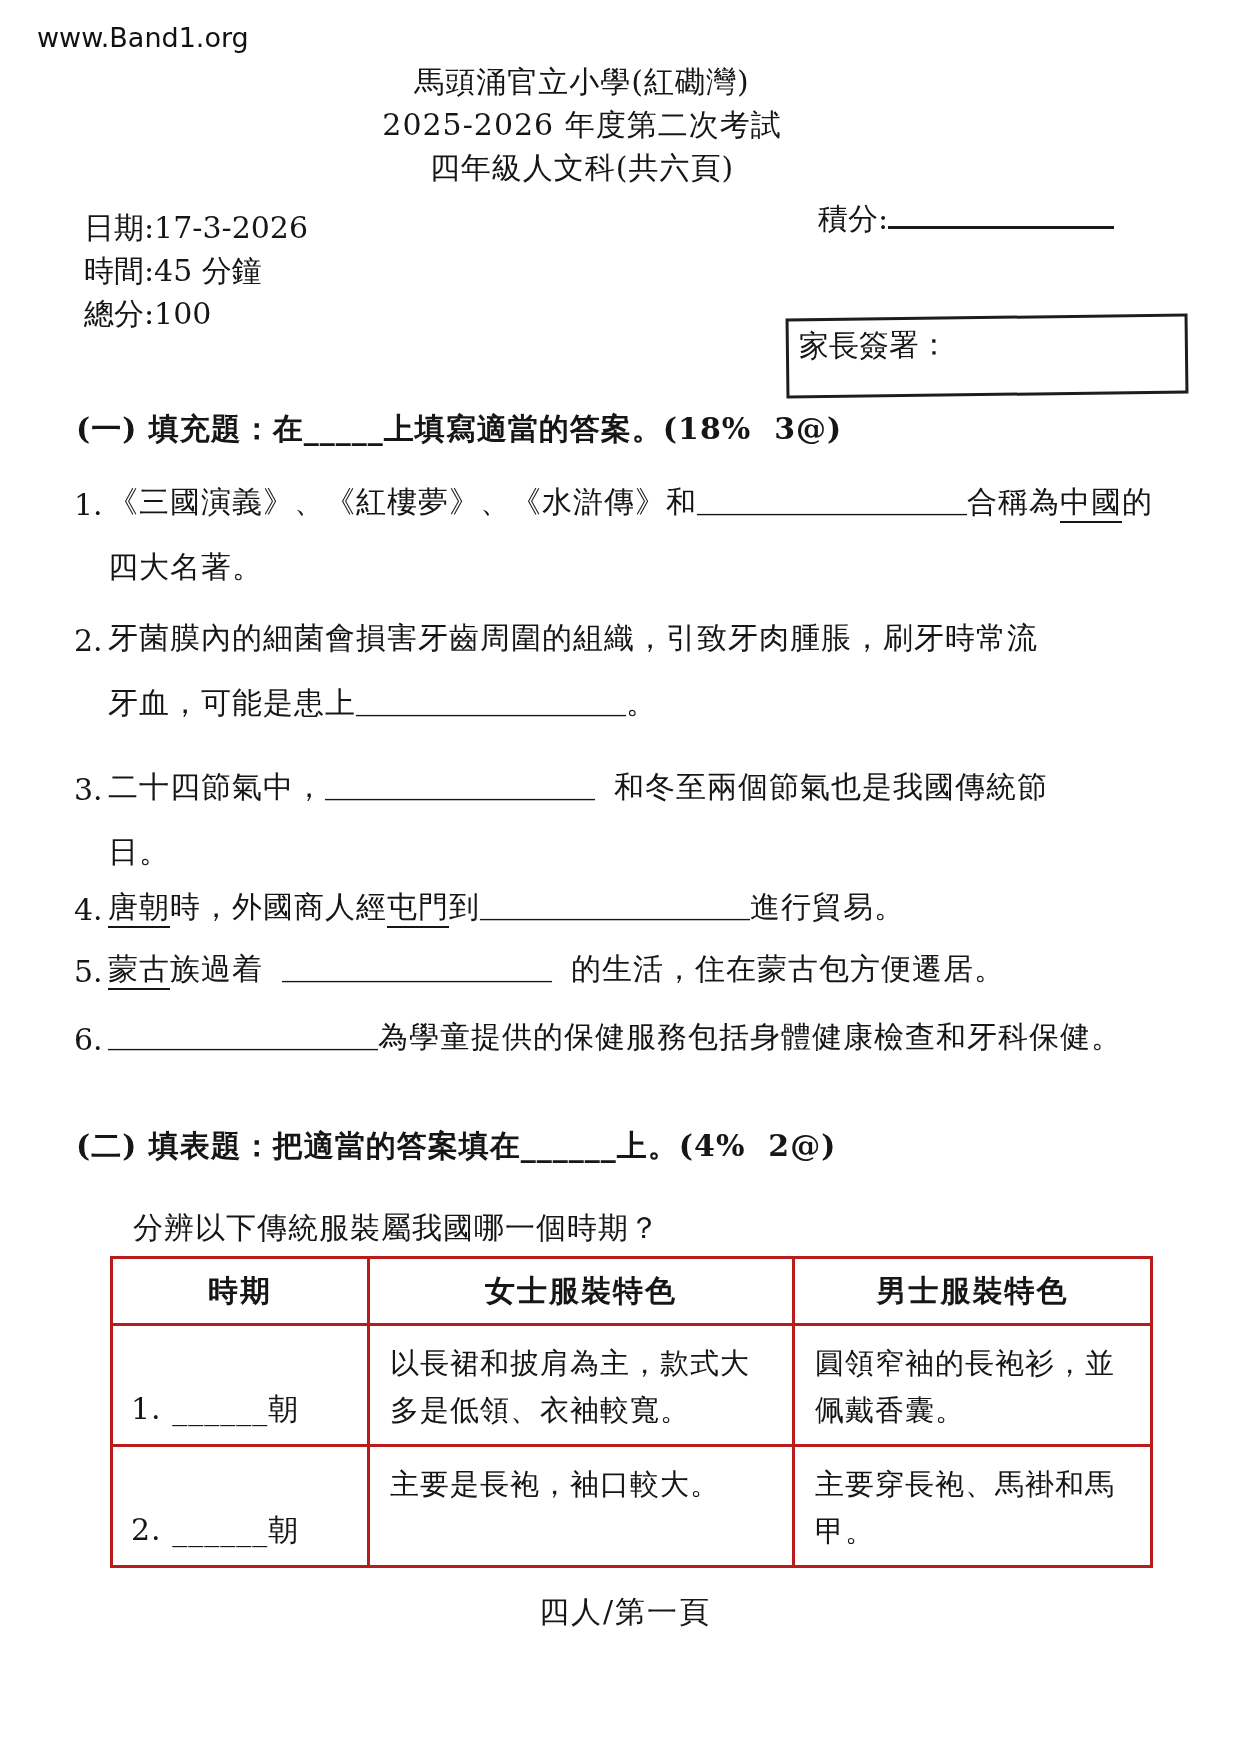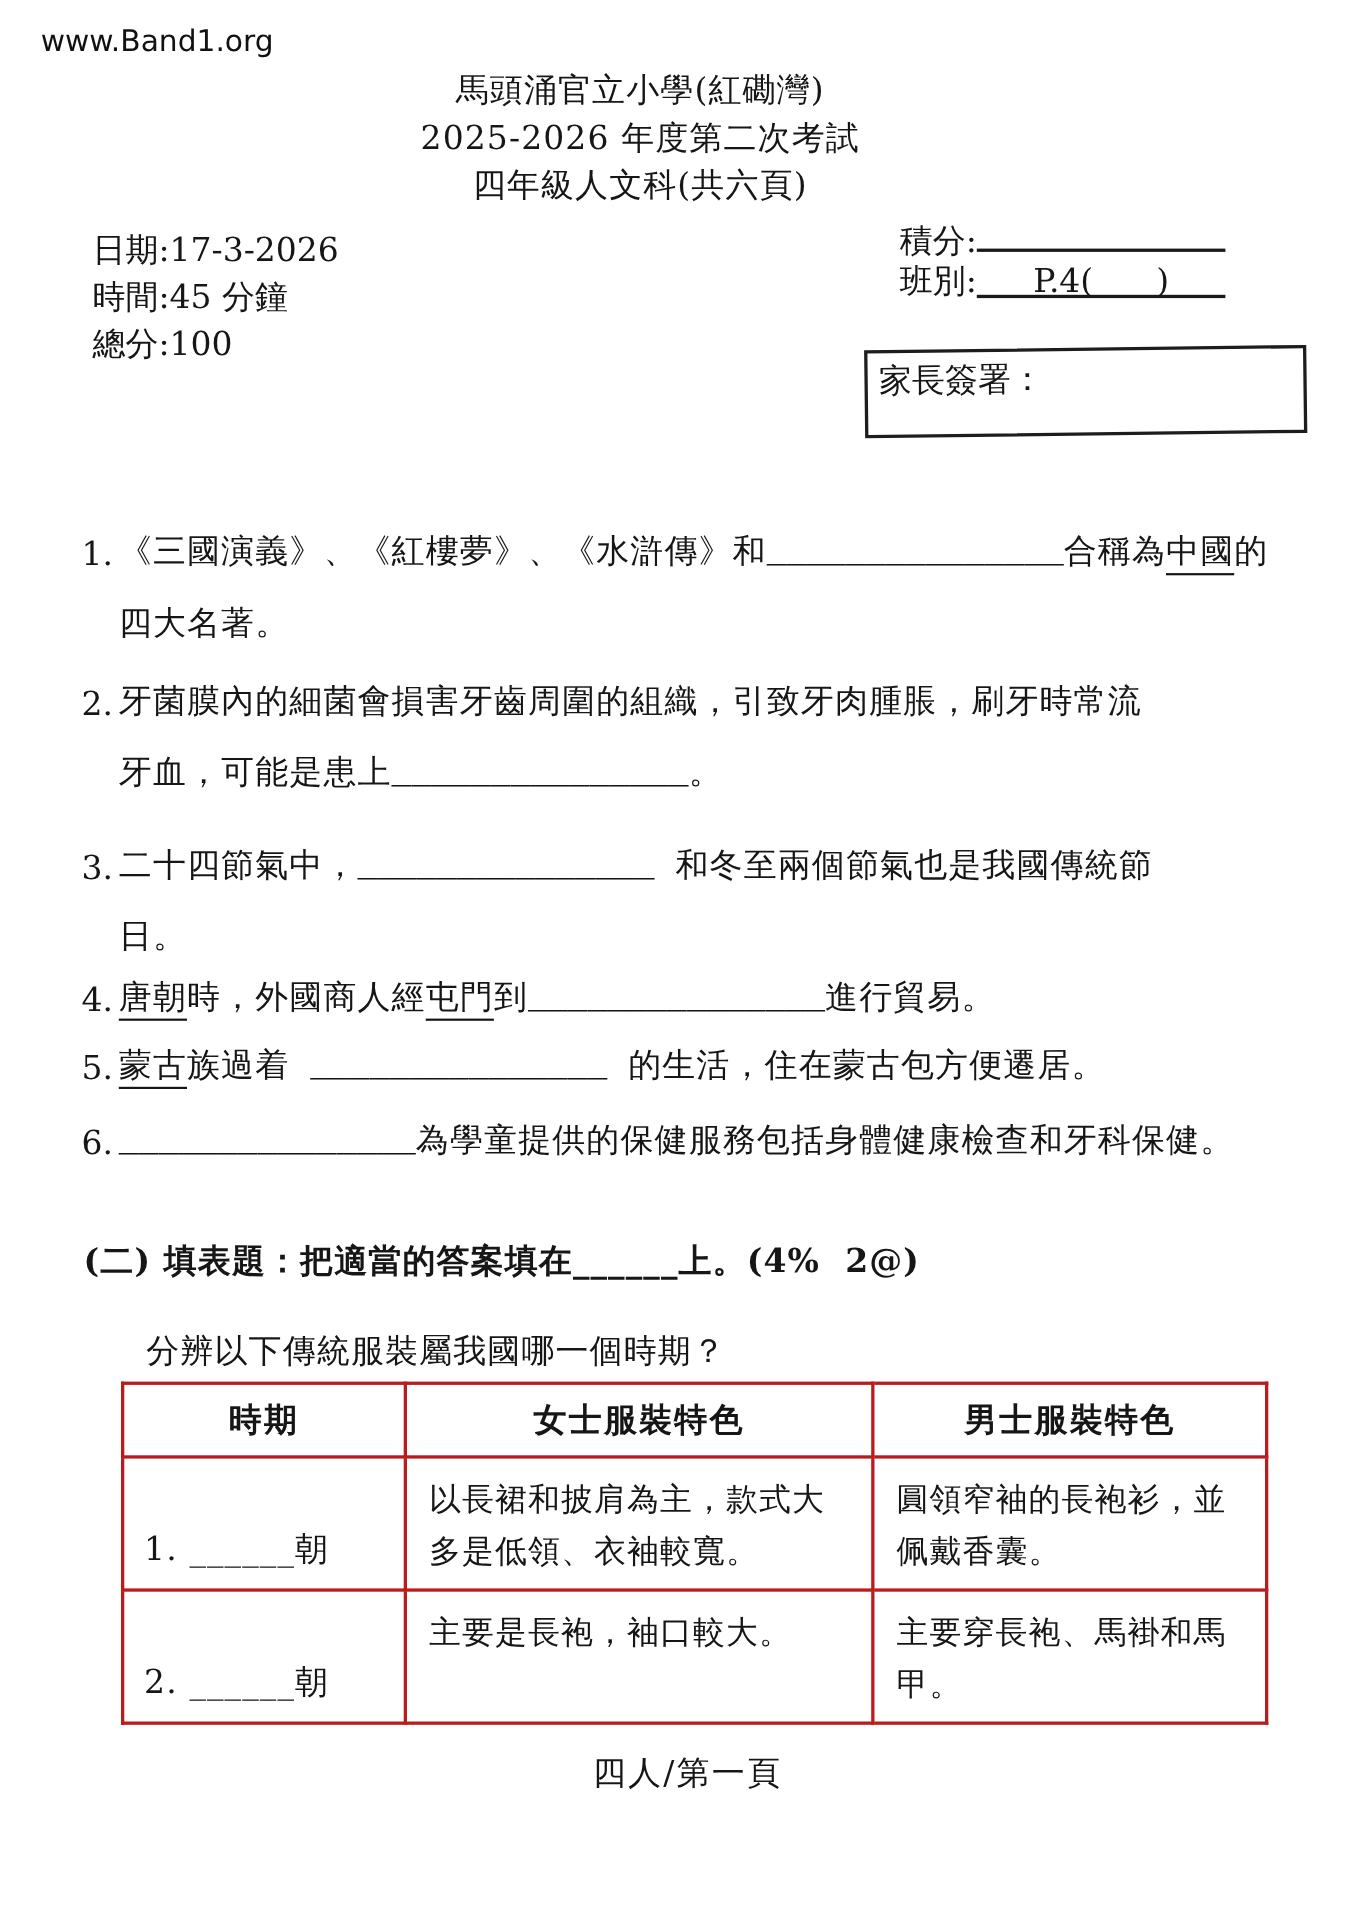--- a/index.html
+++ b/index.html
@@ -90,30 +90,27 @@
     <div>日期:17-3-2026</div>
     <div>時間:45 分鐘</div>
     <div>總分:100</div>
   </div>
 
   <div class="info-right">
     <div class="iline">
       <span class="ilabel">積分:</span>
       <span class="ublank"></span>
     </div>
-    <div class="iline">
-      <span class="ilabel">班別:</span>
-      <span class="ublank class-blank"><span>P.4(      )</span></span>
-    </div>
   </div>
 
   <div class="parent-box">
     <span>家長簽署：</span>
   </div>
 
+  <div class="sec-heading s1">(一) 填充題：在_____上填寫適當的答案。(18%  3@)</div>
 
   <div class="q q1">
     <span class="qnum">1.</span>
     <div class="qtext">
         <div class="line"><span>《三國演義》、《紅樓夢》、《水滸傳》和</span><span class="blank">_______________</span><span>合稱為</span><span class="u">中國</span><span>的</span></div>
         <div class="line"><span>四大名著。</span></div>
       </div>
   </div>
   <div class="q q2">
     <span class="qnum">2.</span>

